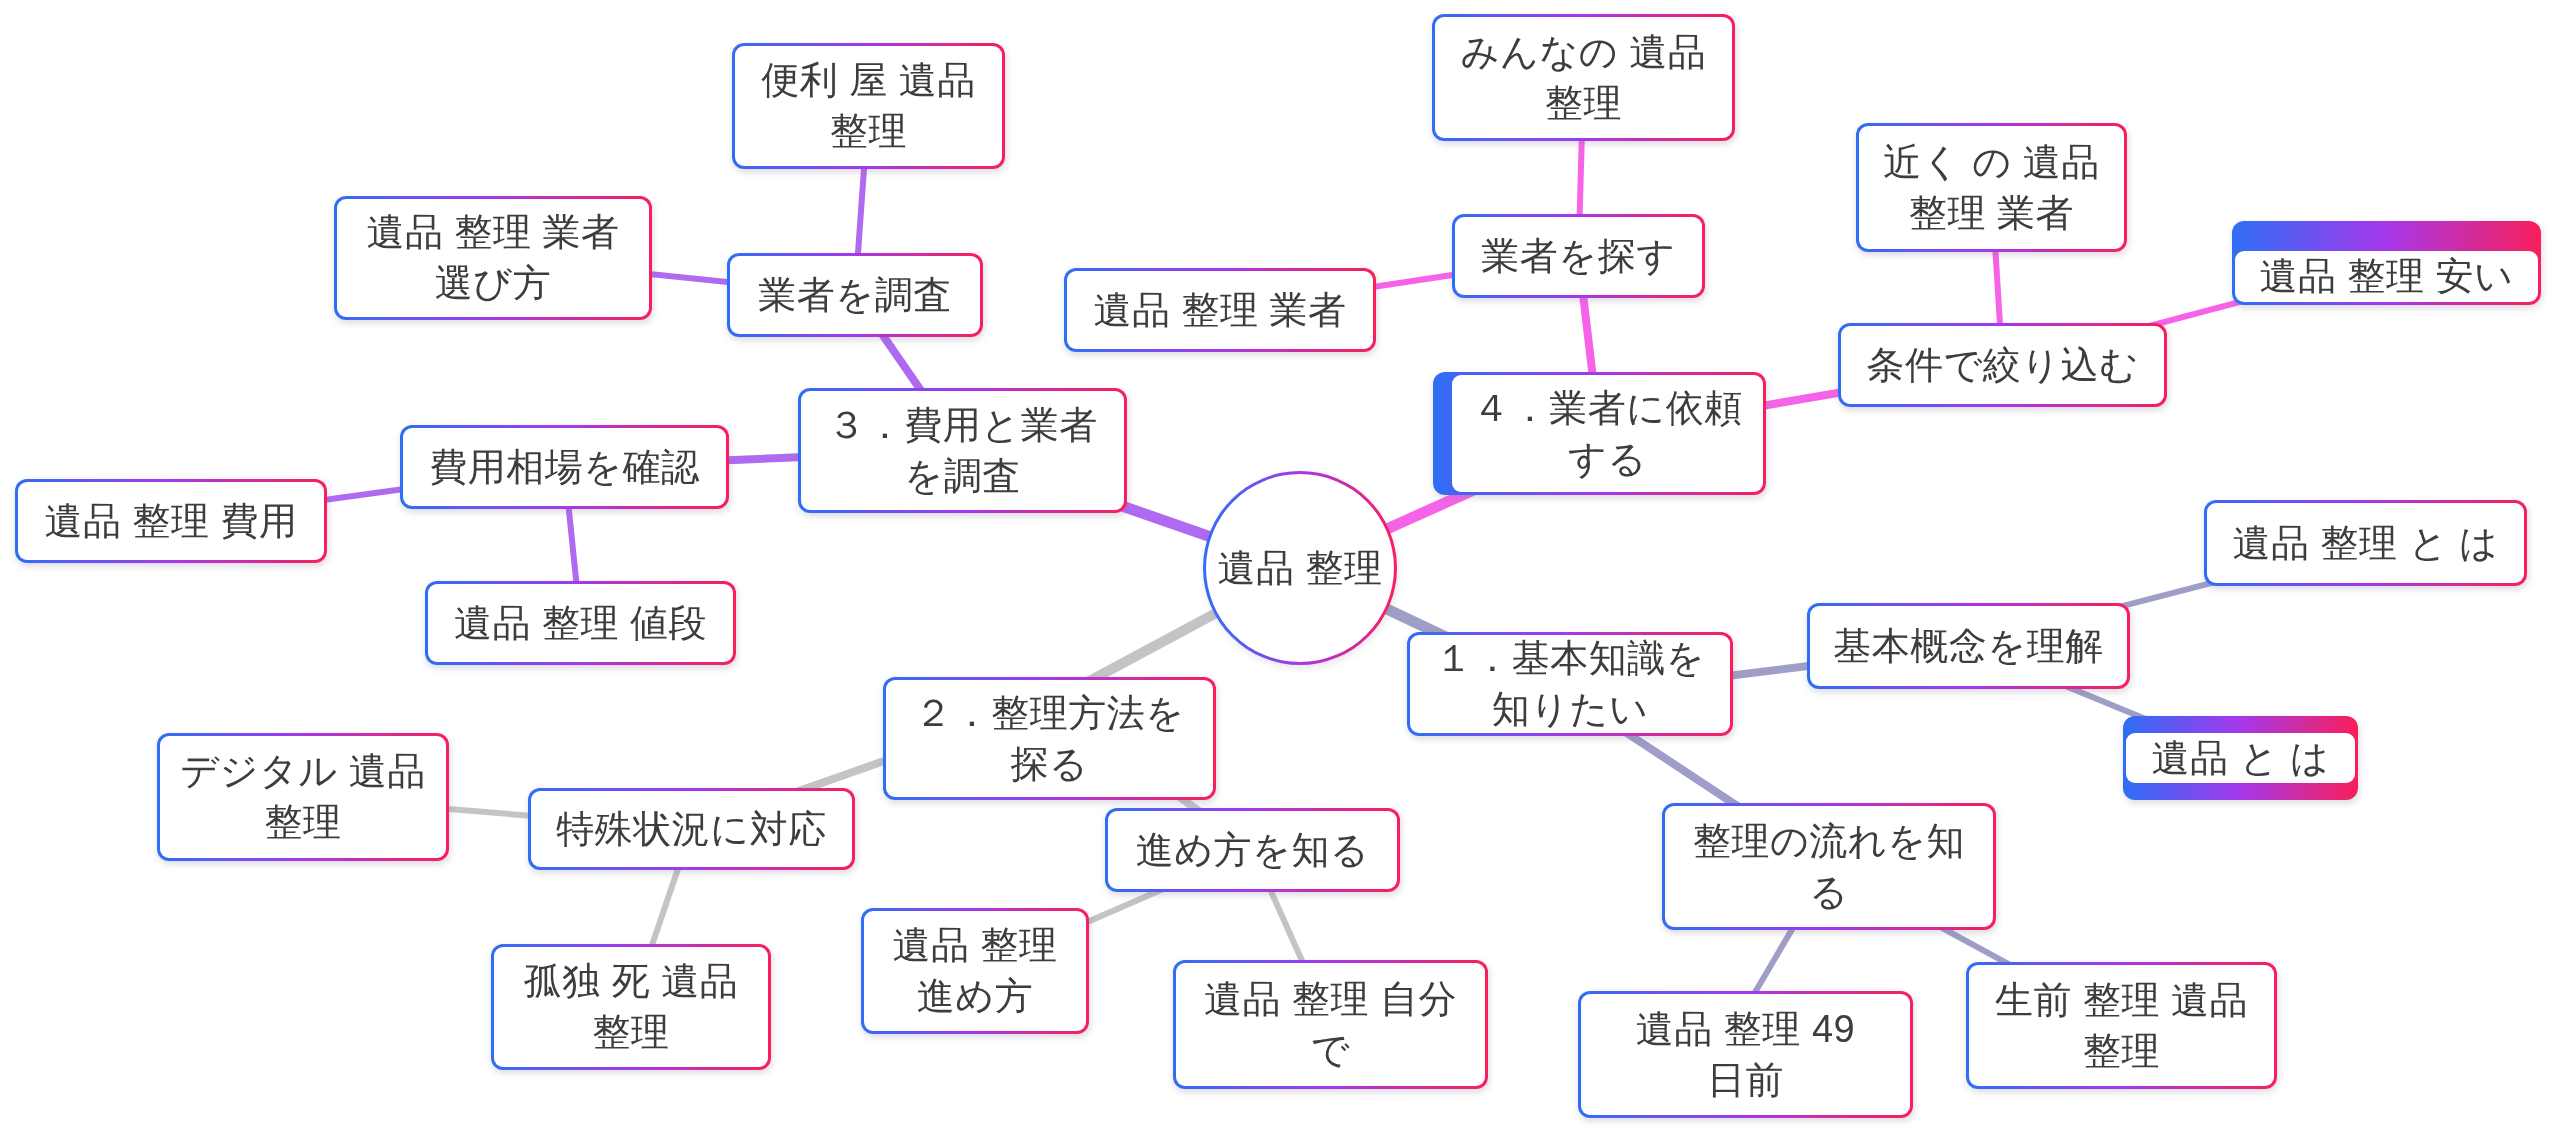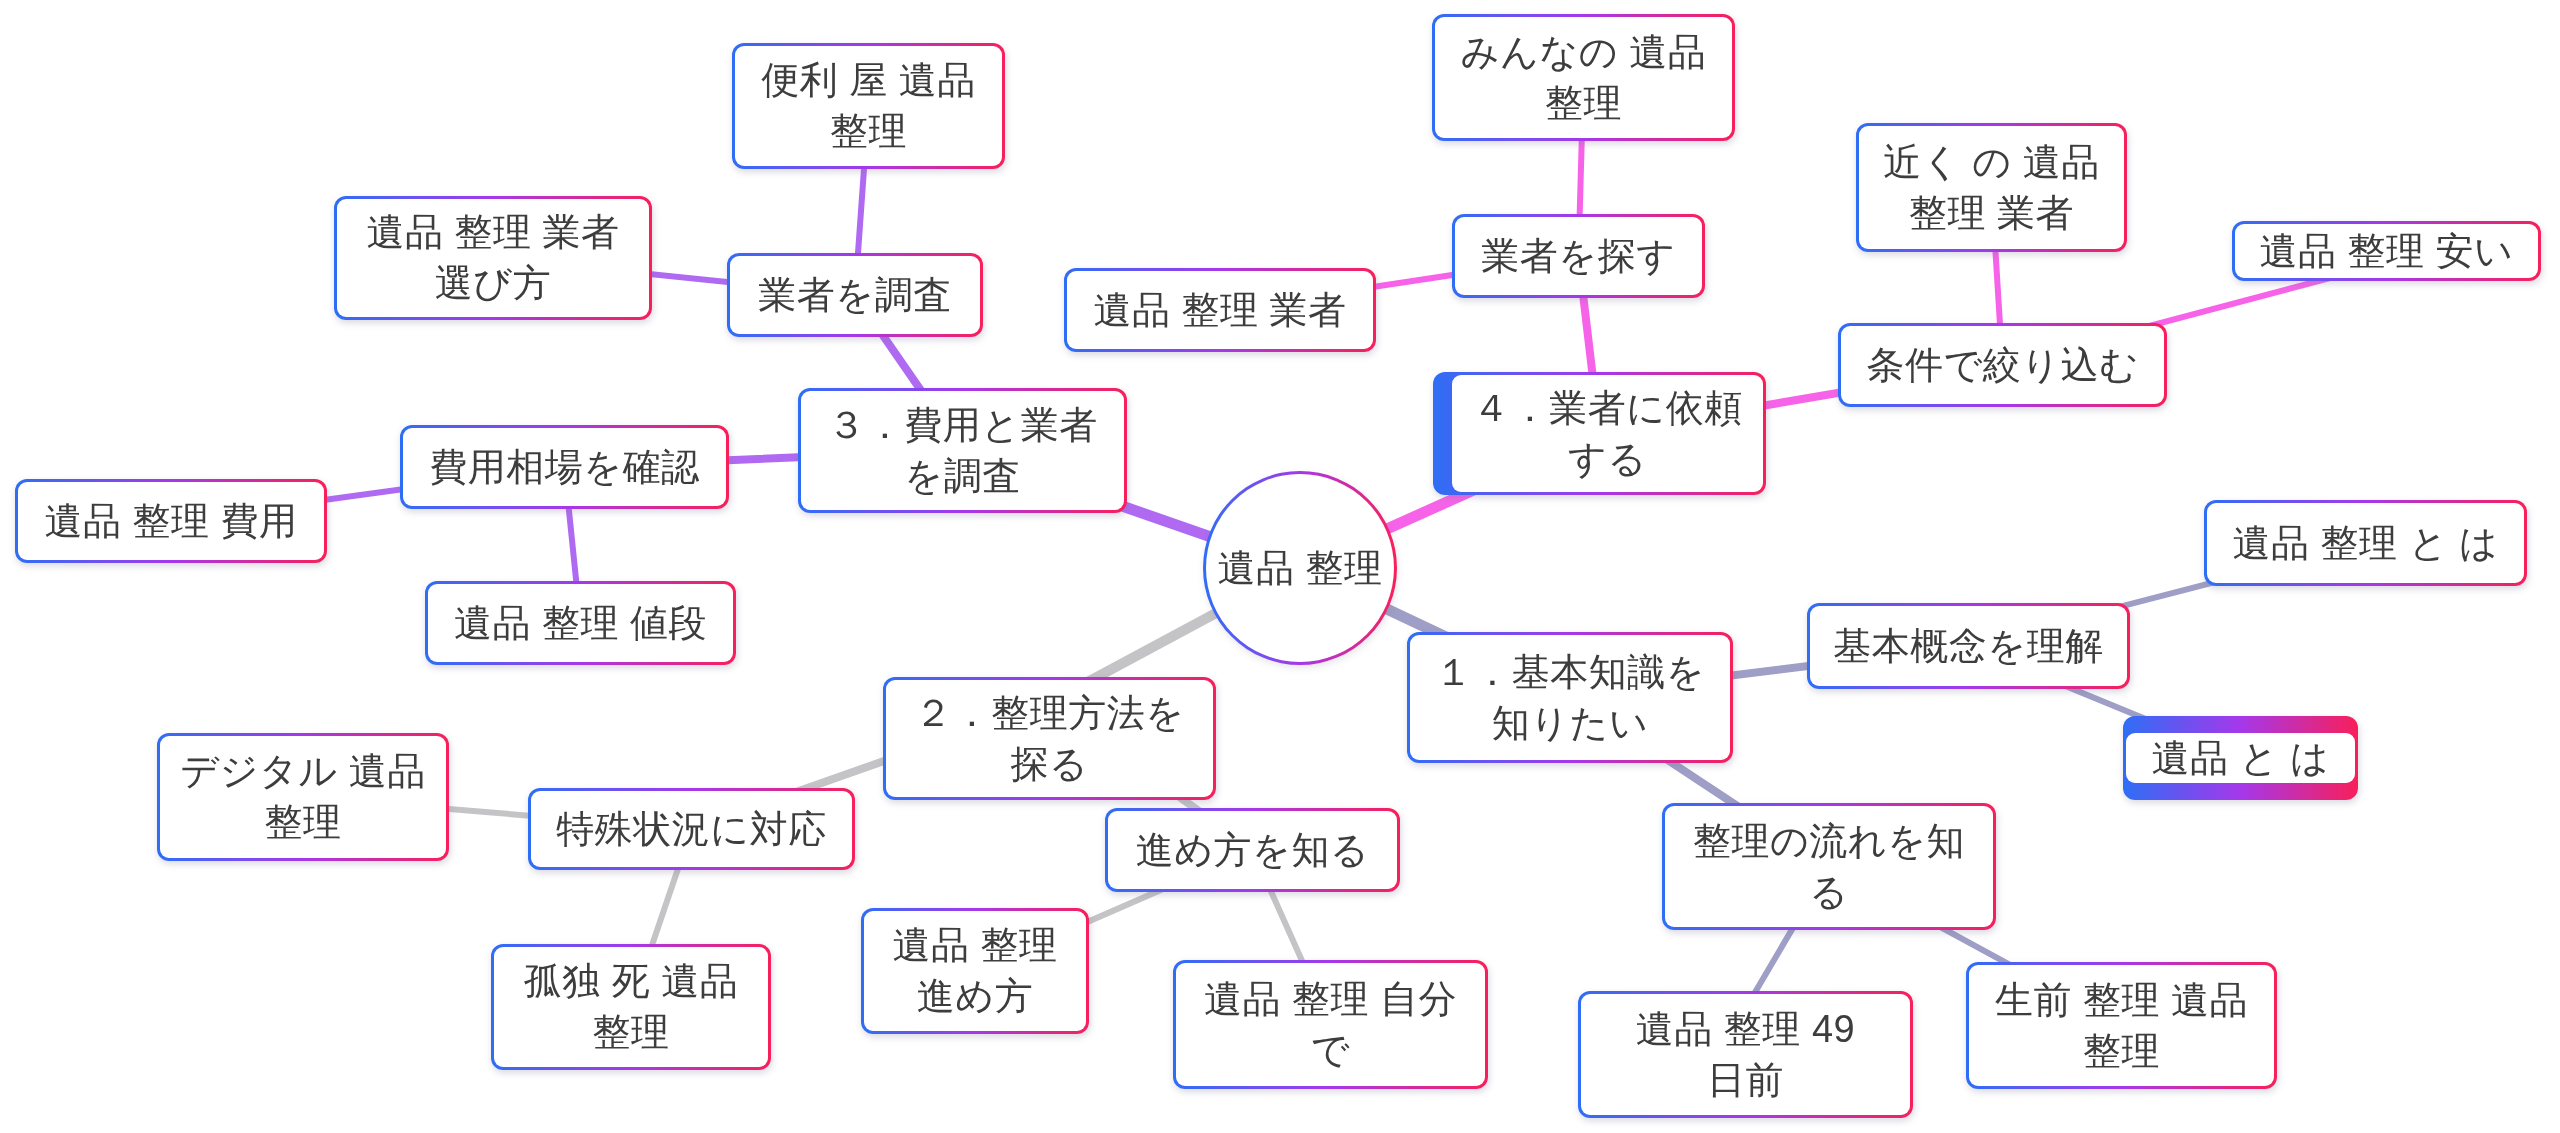--- a/index.html
+++ b/index.html
@@ -69,21 +69,21 @@
       <line x1="1252.5" y1="850" x2="975" y2="971" stroke="#c4c4c6" stroke-width="6" stroke-linecap="round"></line>
       <line x1="1252.5" y1="850" x2="1330.5" y2="1024.5" stroke="#c4c4c6" stroke-width="6" stroke-linecap="round"></line>
     </svg>
 
     <div class="node ellipse" style="left: 1203px; top: 471px; width: 194px; height: 194px;">
       <div class="node-inner">
         <span class="node-label">遺品 整理</span>
       </div>
     </div>
 
-    <div class="node" style="left: 1407px; top: 632px; width: 326px; height: 131px;">
+    <div class="node" style="left: 1407px; top: 632px; width: 326px; height: 104px;">
       <div class="node-inner">
         <span class="node-label">１．基本知識を
 知りたい</span>
       </div>
     </div>
 
     <div class="node" style="left: 883px; top: 641px; width: 333px; height: 123px; margin-top: 36px;">
       <div class="node-inner">
         <span class="node-label">２．整理方法を
 探る</span>
@@ -167,21 +167,21 @@
       </div>
     </div>
 
     <div class="node" style="left: 1856px; top: 123px; width: 271px; height: 129px;">
       <div class="node-inner">
         <span class="node-label">近く の 遺品
 整理 業者</span>
       </div>
     </div>
 
-    <div class="node" style="left: 2232px; top: 221px; width: 309px; height: 60px;">
+    <div class="node" style="left: 2232px; top: 221px; width: 309px; height: 84px; align-items: flex-end;">
       <div class="node-inner">
         <span class="node-label">遺品 整理 安い</span>
       </div>
     </div>
 
     <div class="node" style="left: 1807px; top: 603px; width: 323px; height: 86px;">
       <div class="node-inner">
         <span class="node-label">基本概念を理解</span>
       </div>
     </div>

